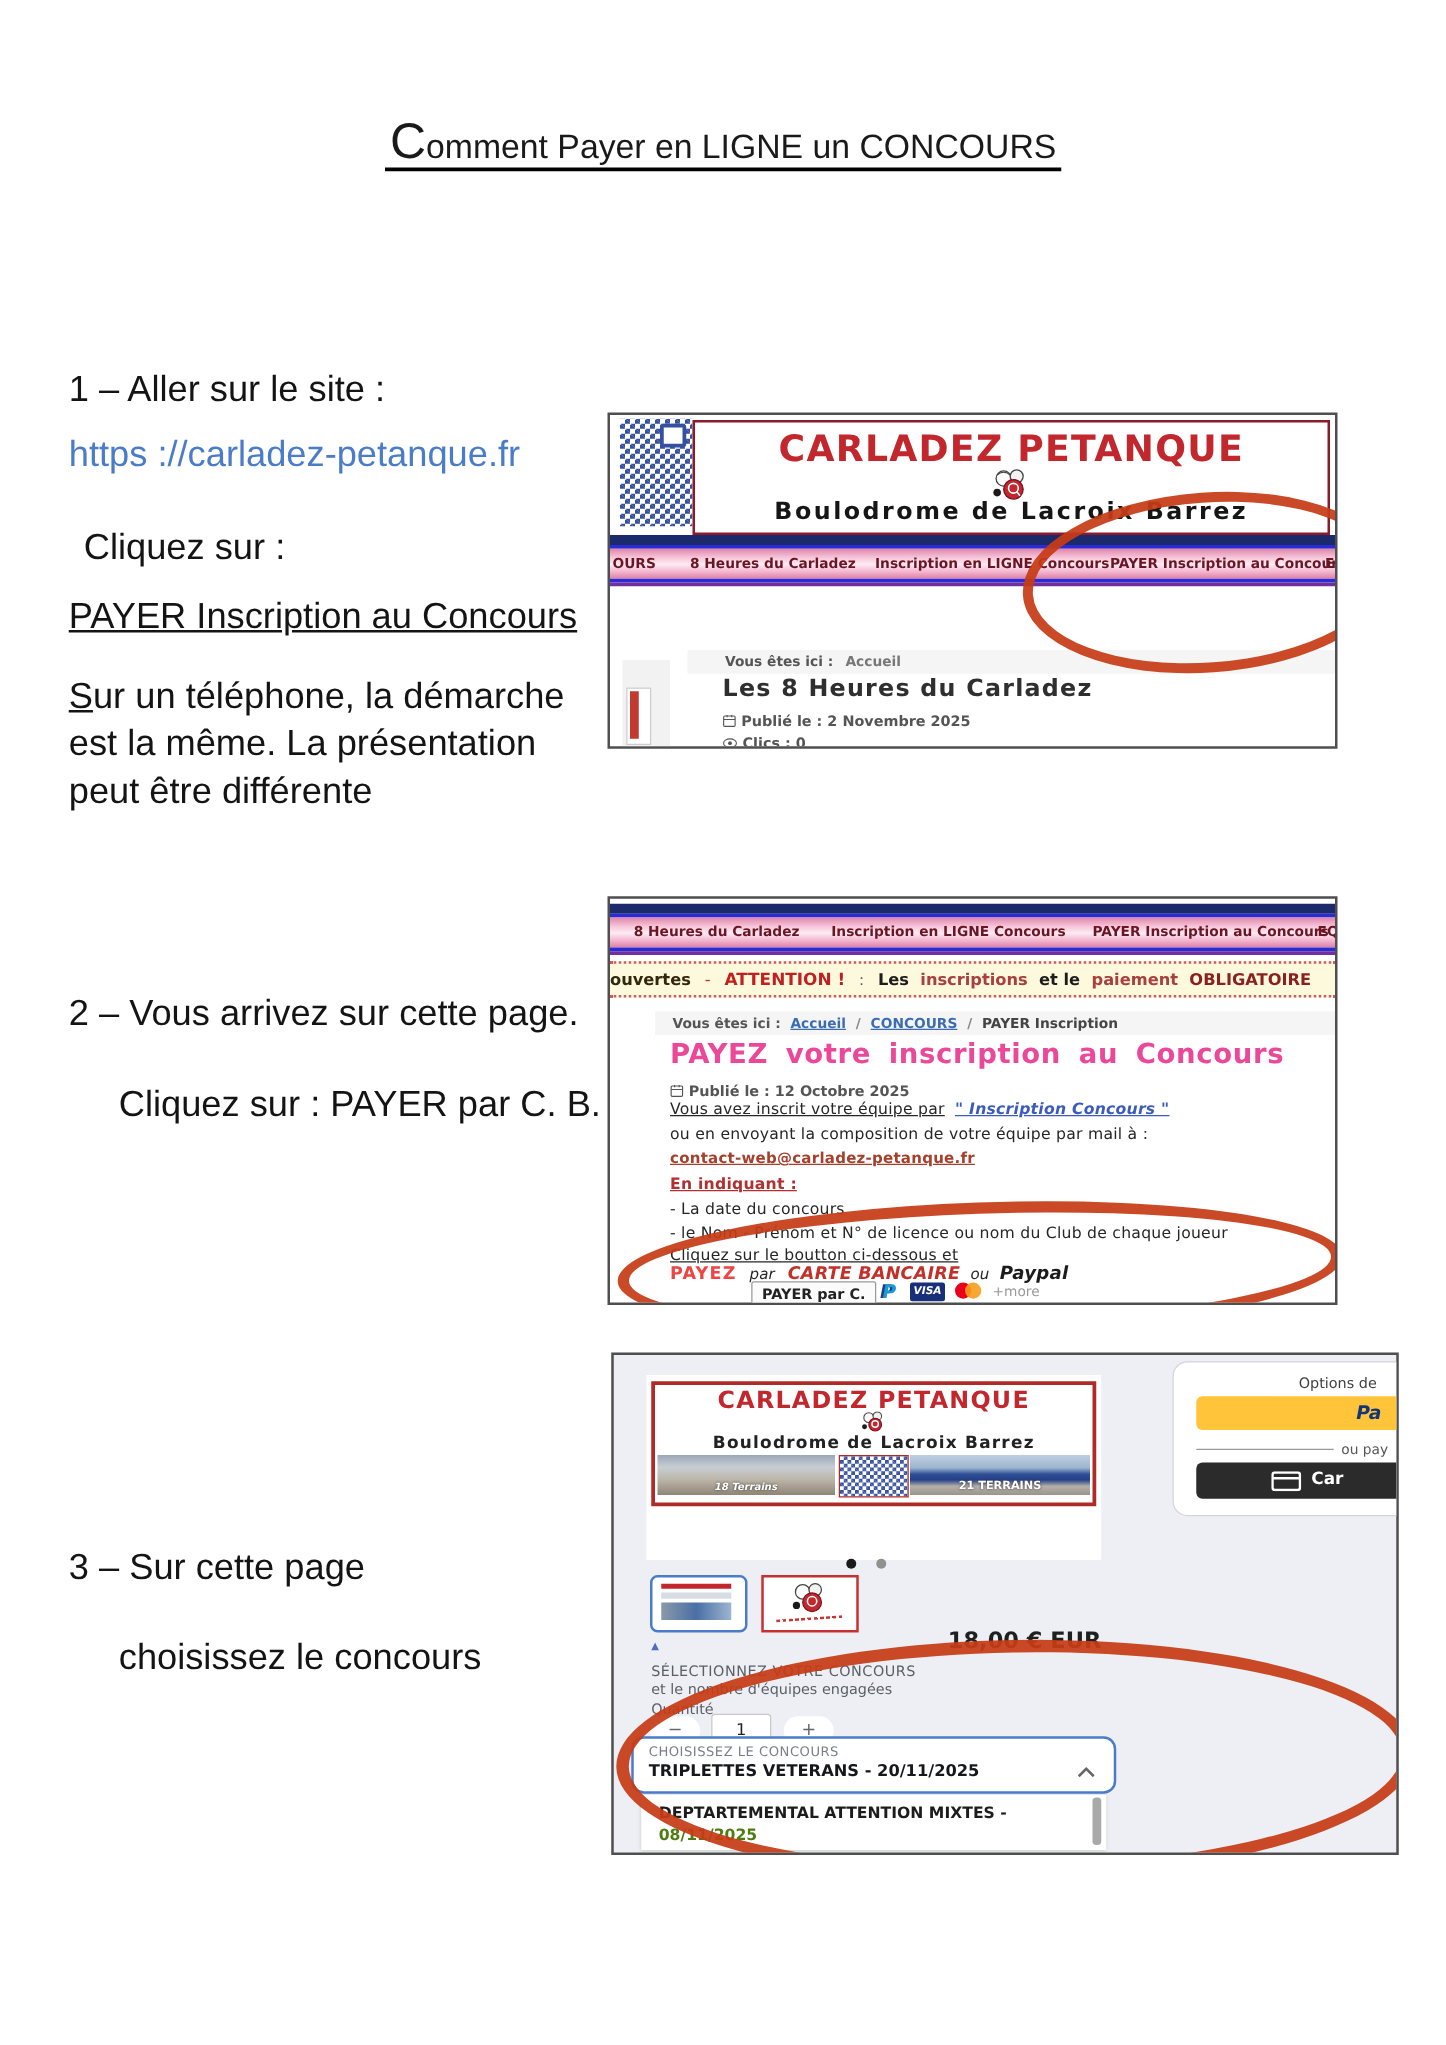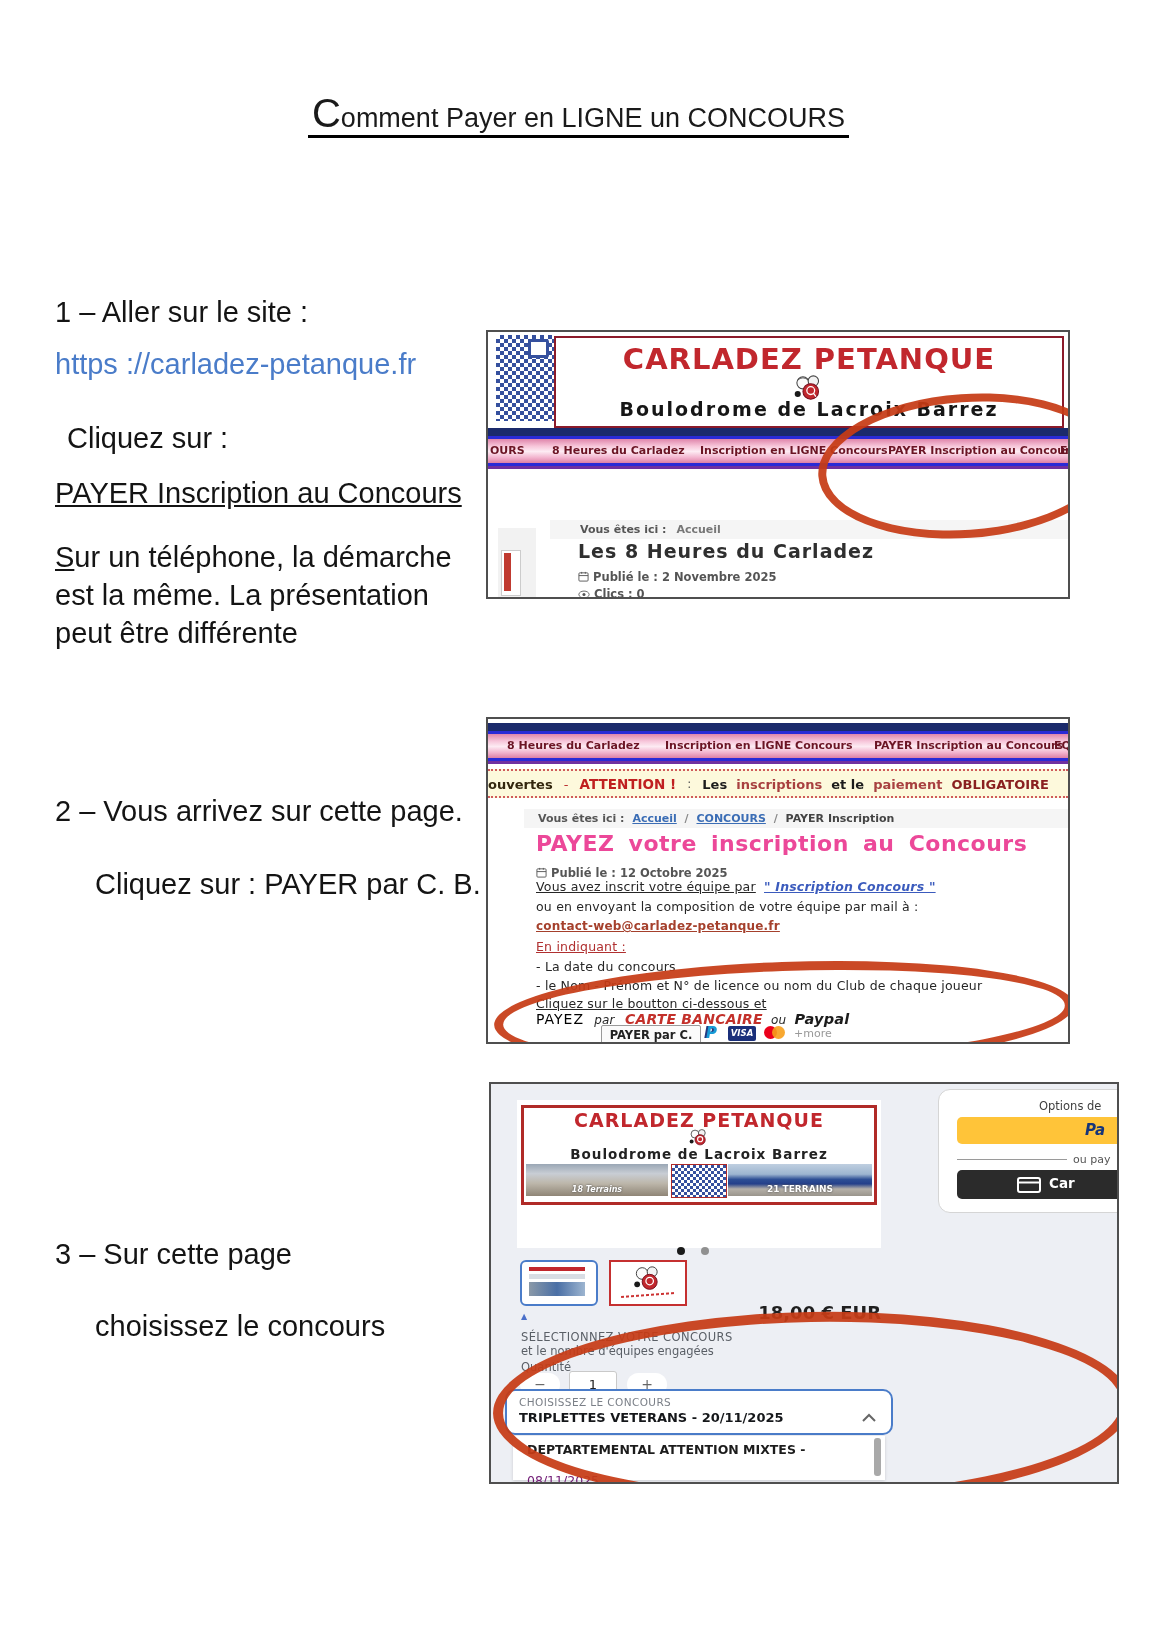--- a/index.html
+++ b/index.html
@@ -162,26 +162,26 @@
             <line x1="8" y1="1" x2="8" y2="3" stroke="#555"></line>
           </svg></span>
       <span>Publié le : 12 Octobre 2025</span>
     </div>
     <div class="shot-line" style="top:160px;">
       <span style="text-decoration:underline;">Vous avez inscrit votre équipe par</span>
       <span style="color:#3b5bbd;font-style:italic;font-weight:bold;text-decoration:underline;margin-left:4px;">" Inscription Concours "</span>
     </div>
     <div class="shot-line" style="top:180px;">ou en envoyant la composition de votre équipe par mail à :</div>
     <div class="shot-line" style="top:200px;color:#a5402c;font-weight:bold;text-decoration:underline;font-size:12px;">contact-web@carladez-petanque.fr</div>
-    <div class="shot-line" style="top:220px;color:#b03030;font-weight:normal;text-decoration:underline;">En indiquant :</div>
+    <div class="shot-line" style="top:220px;color:#b03030;font-weight:bold;text-decoration:underline;">En indiquant :</div>
     <div class="shot-line" style="top:240px;">- La date du concours</div>
     <div class="shot-line" style="top:259px;">- le Nom - Prénom et N° de licence ou nom du Club de chaque joueur</div>
     <div class="shot-line" style="top:277px;text-decoration:underline;">Cliquez sur le boutton ci-dessous et</div>
     <div class="shot-line" style="top:292px;">
-      <span style="color:#000000;font-weight:normal;font-size:14px;letter-spacing:1px;">PAYEZ</span>
+      <span style="color:#ef4444;font-weight:bold;font-size:14px;letter-spacing:1px;">PAYEZ</span>
       <span style="font-style:italic;font-size:12px;margin:0 6px;">par</span>
       <span style="color:#c3302a;font-weight:bold;font-style:italic;font-size:14px;">CARTE BANCAIRE</span>
       <span style="font-style:italic;font-size:12px;margin:0 4px;">ou</span>
       <span style="font-weight:bold;font-style:italic;font-size:14.5px;color:#1c1c1c;">Paypal</span>
     </div>
     <div class="abs" style="left:113px;top:306px;width:98px;height:19px;border:1px solid #9a9a9a;border-radius:2px;background:#fbfbfb;text-align:center;line-height:19px;font-size:11.5px;font-weight:bold;color:#222;">PAYER par C. B.</div>
     <div class="abs" style="left:218px;top:305px;font-size:15px;font-weight:bold;font-style:italic;color:#179bd7;text-shadow:-2px 0 #253b80;">P</div>
     <div class="abs" style="left:240px;top:307px;width:28px;height:15px;background:#1a2f7a;border-radius:2px;color:#fff;font-style:italic;font-weight:bold;font-size:8.5px;text-align:center;line-height:15px;">VISA</div>
     <div class="abs" style="left:276px;top:307px;width:24px;height:14px;">
       <span class="mc-c" style="left:0;background:#eb001b;"></span>
@@ -256,21 +256,21 @@
       <div class="abs" style="left:12px;top:19px;font-size:13px;font-weight:bold;color:#15171a;white-space:nowrap;">TRIPLETTES VETERANS - 20/11/2025</div>
       <div class="abs" style="right:14px;top:16px;">
         <svg width="16" height="9" viewBox="0 0 16 9">
             <polyline points="2,8 8,2 14,8" fill="none" stroke="#666" stroke-width="2"></polyline>
           </svg>
       </div>
     </div>
 
     <div class="abs" style="left:22px;top:352px;width:372px;height:44px;background:#fff;box-shadow:0 1px 3px rgba(0,0,0,.15);">
       <div class="abs" style="left:14px;top:6px;font-size:12.5px;font-weight:bold;color:#1c1c1c;white-space:nowrap;">DEPTARTEMENTAL ATTENTION MIXTES -</div>
-      <div class="abs" style="left:14px;top:37px;font-size:12.5px;font-weight:normal;color:#701a75;">08/11/2025</div>
+      <div class="abs" style="left:14px;top:24px;font-size:12.5px;font-weight:bold;color:#4d7c0f;">08/11/2025</div>
       <div class="abs" style="right:4px;top:2px;width:7px;height:38px;background:#a9a9a9;border-radius:3px;"></div>
     </div>
 
     <div class="abs" style="left:447px;top:5px;width:260px;height:122px;background:#fff;border:1px solid #d5d5d5;border-radius:12px;">
       <div class="abs" style="left:100px;top:9px;font-size:11.5px;color:#3f3f3f;white-space:nowrap;">Options de</div>
       <div class="abs" style="left:18px;top:27px;width:230px;height:27px;background:#ffc439;border-radius:5px;">
         <span class="abs" style="left:128px;top:4px;font-size:15px;font-weight:bold;font-style:italic;color:#15357a;">Pa</span>
       </div>
       <div class="abs" style="left:18px;top:69px;width:110px;height:1px;background:#9a9a9a;"></div>
       <div class="abs" style="left:134px;top:63px;font-size:11px;color:#555;white-space:nowrap;">ou pay</div>

